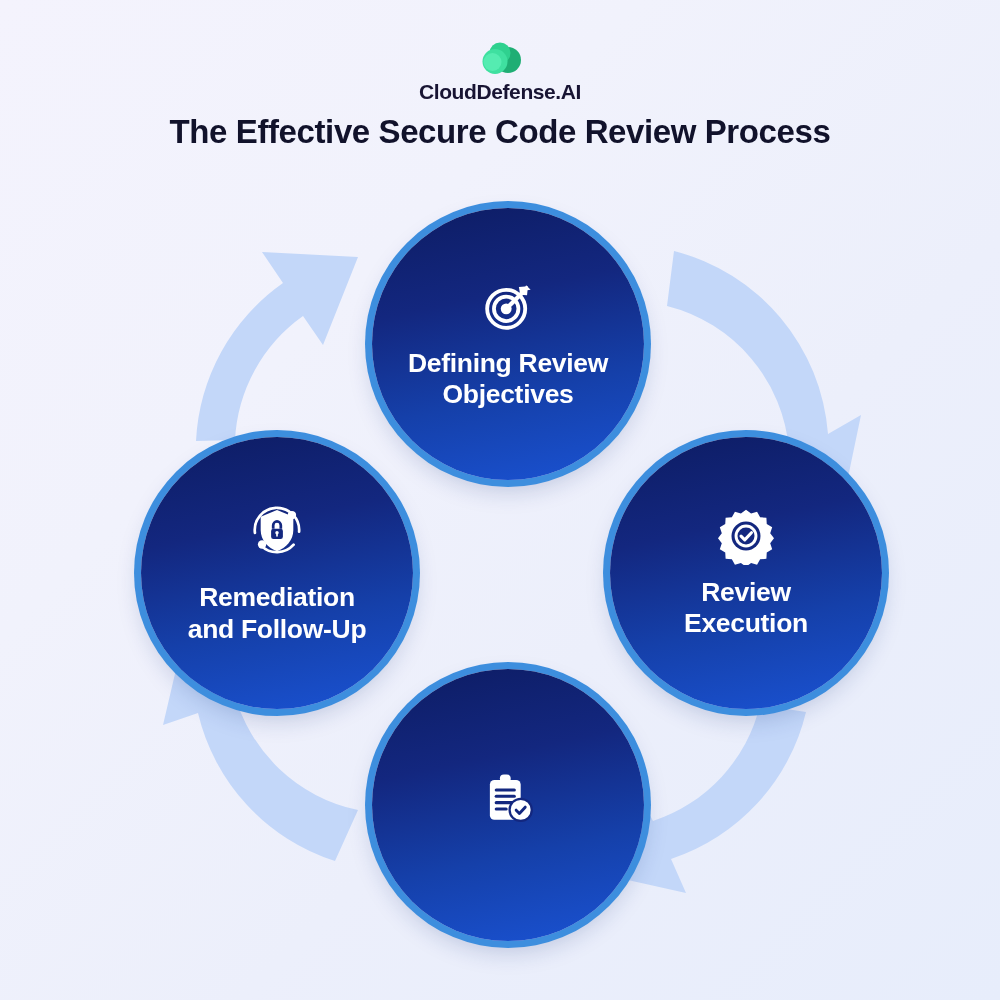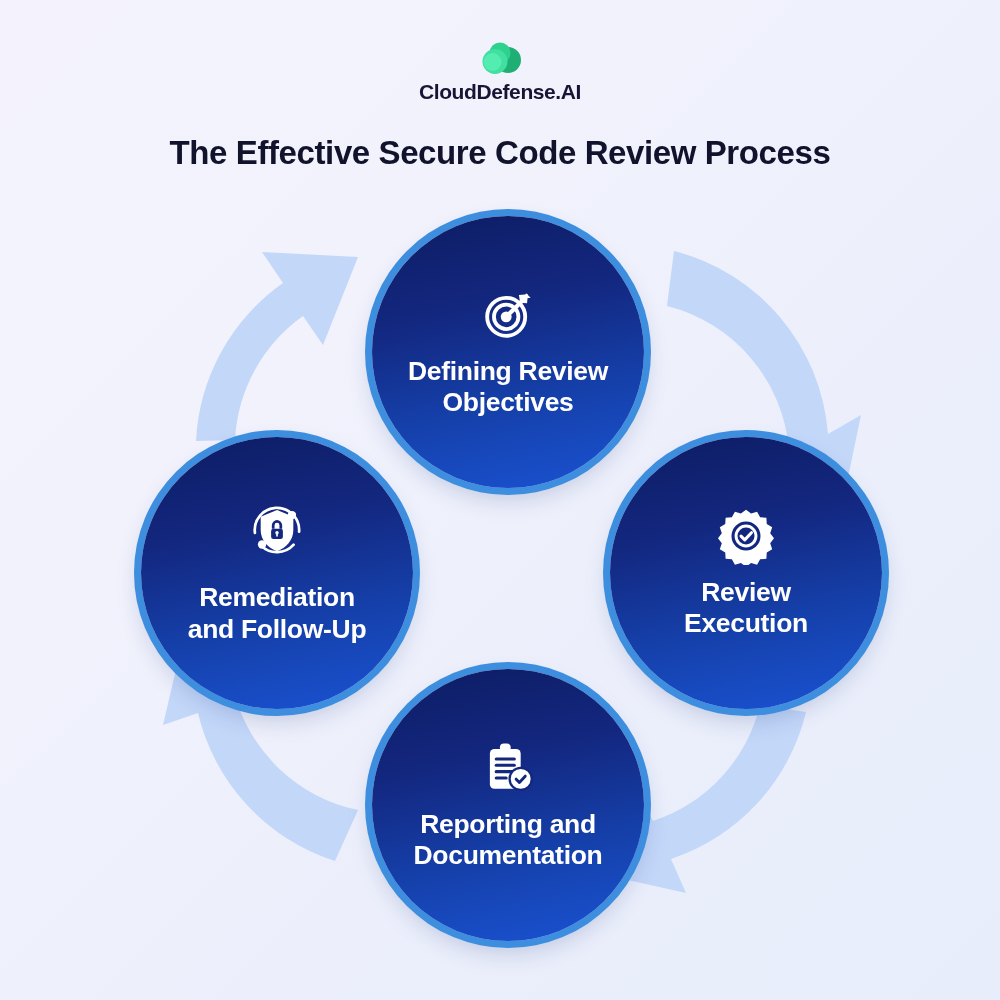--- a/index.html
+++ b/index.html
@@ -45,21 +45,20 @@
   .page-title {
     position: absolute;
     top: 113px;
     left: 0;
     width: 1000px;
     text-align: center;
     font-size: 33px;
     font-weight: bold;
     letter-spacing: -0.4px;
     color: #11122b;
-    margin-top: 21px;
   }
 
   
   .diagram {
     position: absolute;
     left: 0;
     top: 0;
     width: 1000px;
     height: 1000px;
   }
@@ -94,21 +93,21 @@
   .node-label {
     color: #ffffff;
     font-size: 26.5px;
     font-weight: bold;
     line-height: 1.18;
     text-align: center;
     letter-spacing: -0.3px;
     white-space: pre-line;
   }
 
-  .node-top   { left: 372px; top: 216px; }
+  .node-top   { left: 372px; top: 208px; }
   .node-right { left: 610px; top: 437px; }
   .node-bottom{ left: 372px; top: 669px; }
   .node-left  { left: 141px; top: 437px; gap: 11px; }
 </style>
 </head>
 <body>
 
 <div class="canvas">
 
   <div class="brand">
@@ -190,22 +189,20 @@
         <g stroke="#13277f" stroke-width="3.4" stroke-linecap="round">
           <line x1="19" y1="22" x2="39" y2="22"></line>
           <line x1="19" y1="29" x2="39" y2="29"></line>
           <line x1="19" y1="36" x2="39" y2="36"></line>
           <line x1="19" y1="43" x2="30" y2="43"></line>
         </g>
         <circle cx="46" cy="44" r="13.5" fill="#13277f"></circle>
         <circle cx="46" cy="44" r="11" fill="#ffffff"></circle>
         <path d="M41,44.3 L44.6,48 L51,41" stroke="#13277f" stroke-width="3.2" fill="none" stroke-linecap="round" stroke-linejoin="round"></path>
       </svg>
-      <div class="node-label">Reporting and
-Documentation</div>
     </div>
 
     <div class="node node-left">
       <svg class="node-icon" viewBox="0 0 64 64">
         <path d="M32,7.5 a24.5,24.5 0 1,1 -0.1,0" fill="none" stroke="#ffffff" stroke-width="3" stroke-dasharray="40 16 40 16" stroke-linecap="round"></path>
         <path fill="#ffffff" d="M32,10 L50,17.5 L50,32 C50,43.5 42,51.5 32,55.5 C22,51.5 14,43.5 14,32 L14,17.5 Z"></path>
         <rect x="25.5" y="30.5" width="13" height="11.5" rx="2.6" fill="#13277f"></rect>
         <path d="M27.8,30.5 L27.8,26.8 a4.2,4.2 0 0 1 8.4,0 L36.2,30.5" fill="none" stroke="#13277f" stroke-width="3"></path>
         <circle cx="32" cy="35" r="1.9" fill="#ffffff"></circle>
         <rect x="31.1" y="35" width="1.8" height="4.2" fill="#ffffff"></rect>

